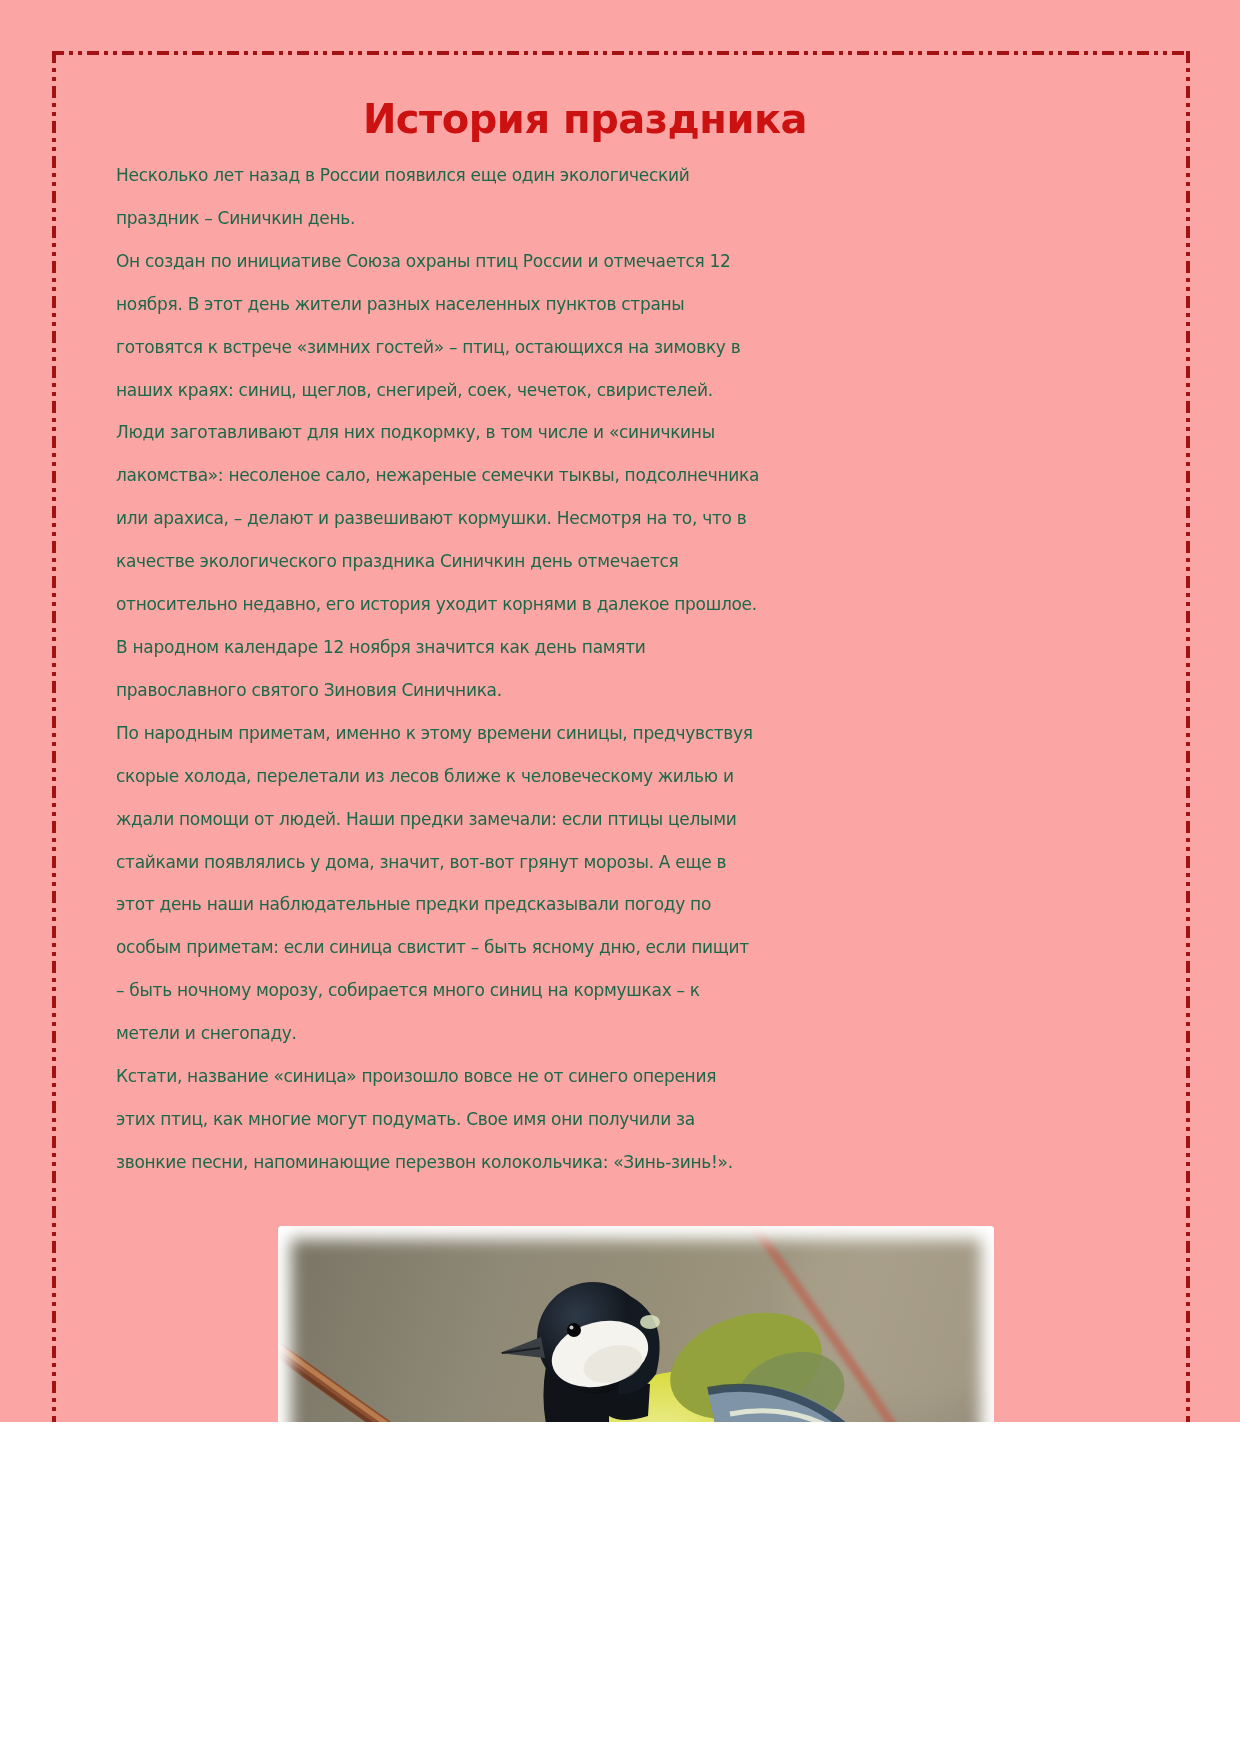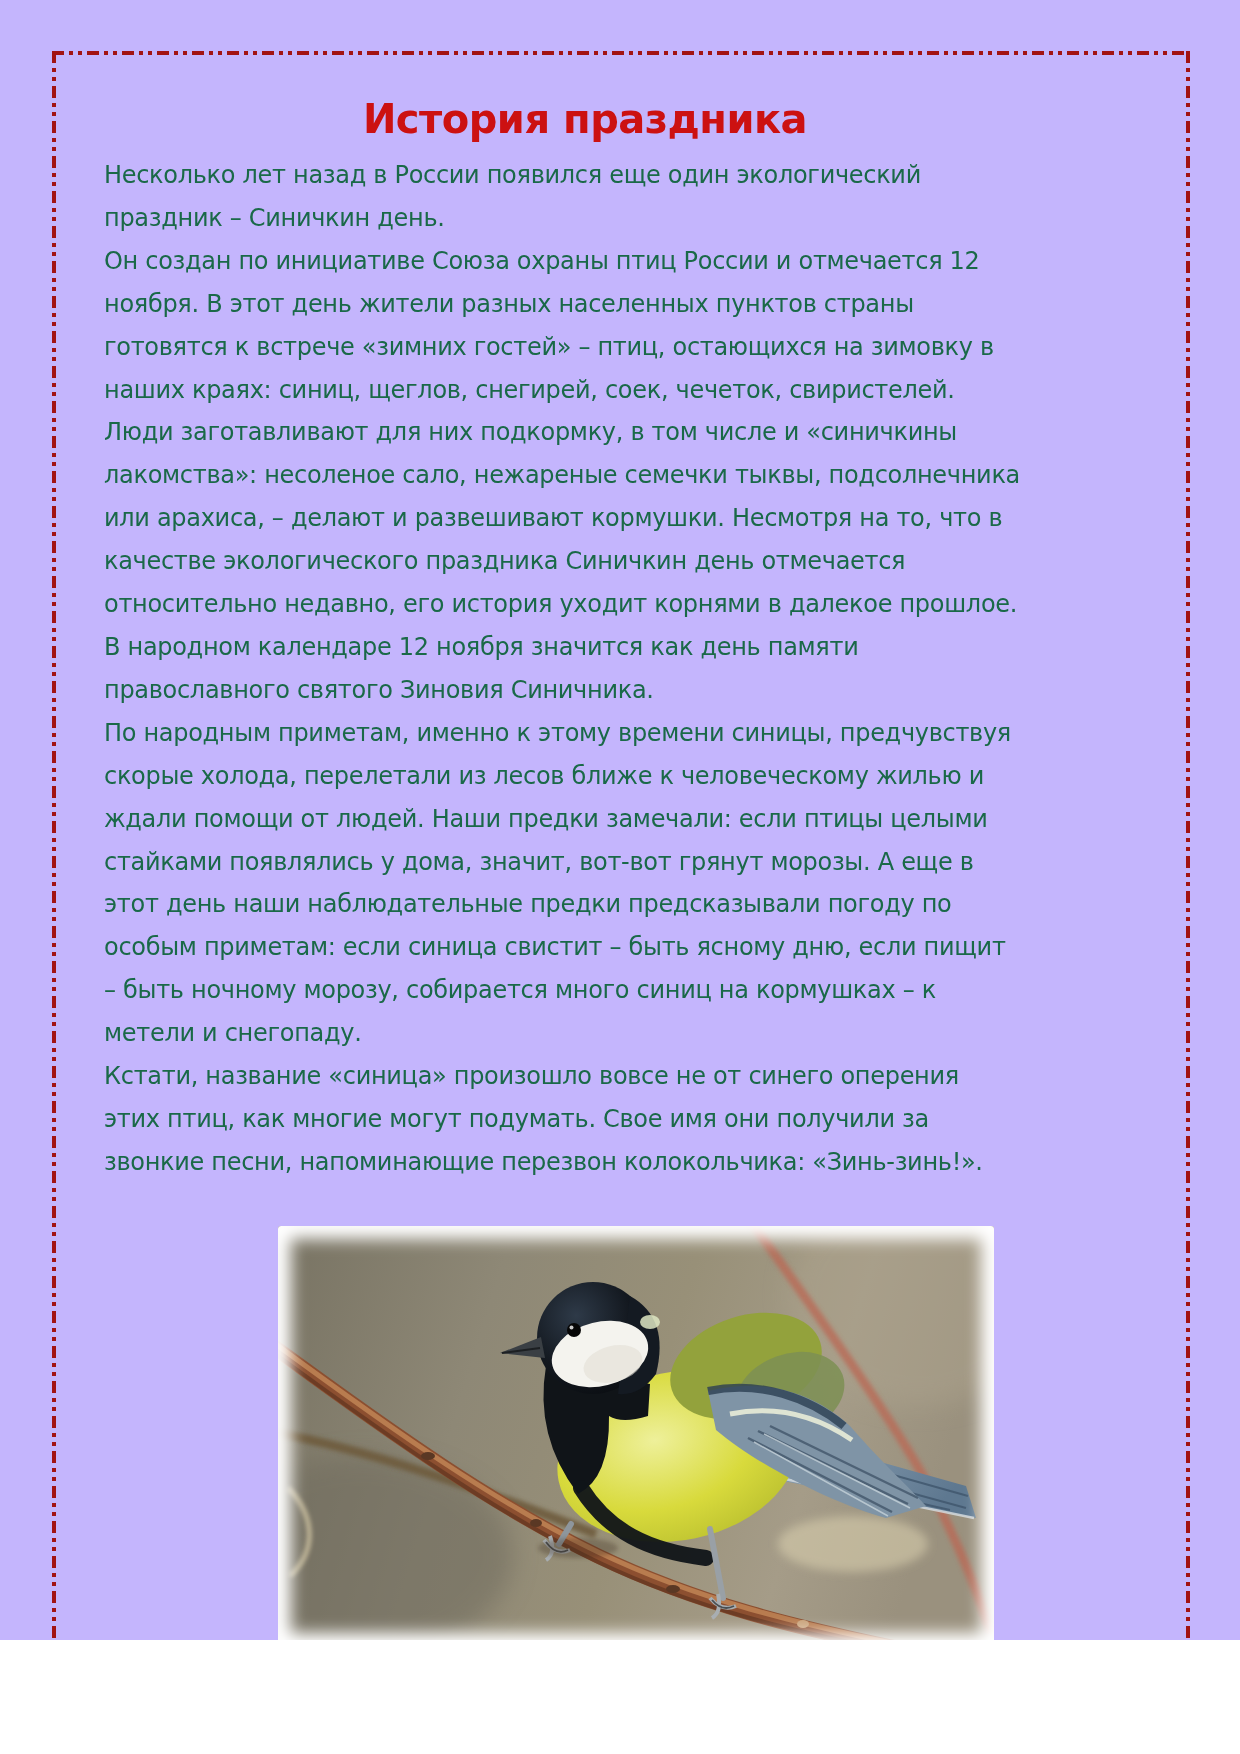--- a/index.html
+++ b/index.html
@@ -1,17 +1,17 @@
 <!DOCTYPE html>
 <html><head>
 <meta charset="utf-8">
 <style>
   html,body { margin:0; padding:0; background:#ffffff; }
   #page {
-    position:relative; width:1240px; height:1640px; background:#c4b5fd;
+    position:relative; width:1240px; height:1422px; background:#fca5a5;
     font-family:"DejaVu Sans", sans-serif; overflow:hidden;
   }
   
   .frame { position:absolute; left:52px; top:51px; width:1138px; height:1651px; }
   .edge { position:absolute; }
   .edge-h {
     left:0; width:100%; height:4px;
     background:repeating-linear-gradient(90deg,
       #a21212 0 12px, transparent 12px 17px,
       #a21212 17px 21px, transparent 21px 26px,
@@ -33,22 +33,22 @@
   .title {
     position:absolute; left:52px; top:96px; width:1138px;
     transform:translateX(-36px);
     text-align:center;
     font-size:40px; font-weight:bold; letter-spacing:-0.5px;
     color:#cc1111;
   }
 
   
   .article {
-    position:absolute; left:104px; top:154px; width:1090px;
-    font-size:24px; line-height:42.9px; letter-spacing:-0.3px;
+    position:absolute; left:116px; top:154px; width:1090px;
+    font-size:17px; line-height:42.9px; letter-spacing:-0.3px;
     color:#1a6948; white-space:pre;
   }
 
   
   .photo {
     position:absolute; left:278px; top:1226px; width:716px; height:420px;
     border-radius:3px; overflow:hidden;
   }
   .photo svg { display:block; }
   .photo-fade {

